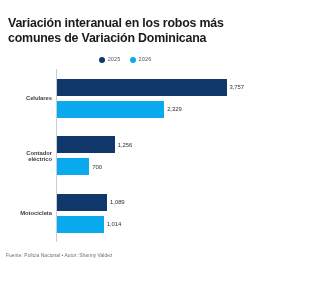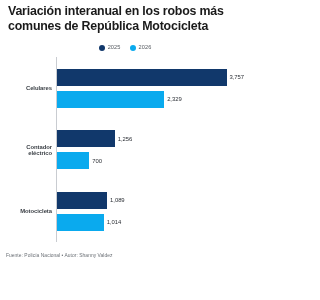--- a/index.html
+++ b/index.html
@@ -12,21 +12,21 @@
     background: #ffffff;
     font-family: "Liberation Sans", sans-serif;
     overflow: hidden;
     position: relative;
   }
 
   .chart-card {
     width: 250px;
     height: 264px;
     box-sizing: border-box;
-    padding: 4px 6px 0 6px;
+    padding: 16px 6px 0 6px;
     position: relative;
     display: flex;
     flex-direction: column;
   }
 
   .chart-title {
     font-size: 12.4px;
     line-height: 1.22;
     font-weight: 700;
     color: #1a1a1a;
@@ -146,21 +146,21 @@
   }
 </style>
 </head>
 <body>
 
 <div class="chart-card">
 
   <div class="chart-title">
     <span>Variación interanual en los robos más</span>
     <br>
-    <span>comunes de República Motocicleta</span>
+    <span>comunes de Variación Dominicana</span>
   </div>
 
   <div class="legend">
     <div class="legend-item">
       <span class="legend-dot" style="background:#11386b"></span>
       <span class="legend-label">2025</span>
     </div>
     <div class="legend-item">
       <span class="legend-dot" style="background:#0aaaee"></span>
       <span class="legend-label">2026</span>

